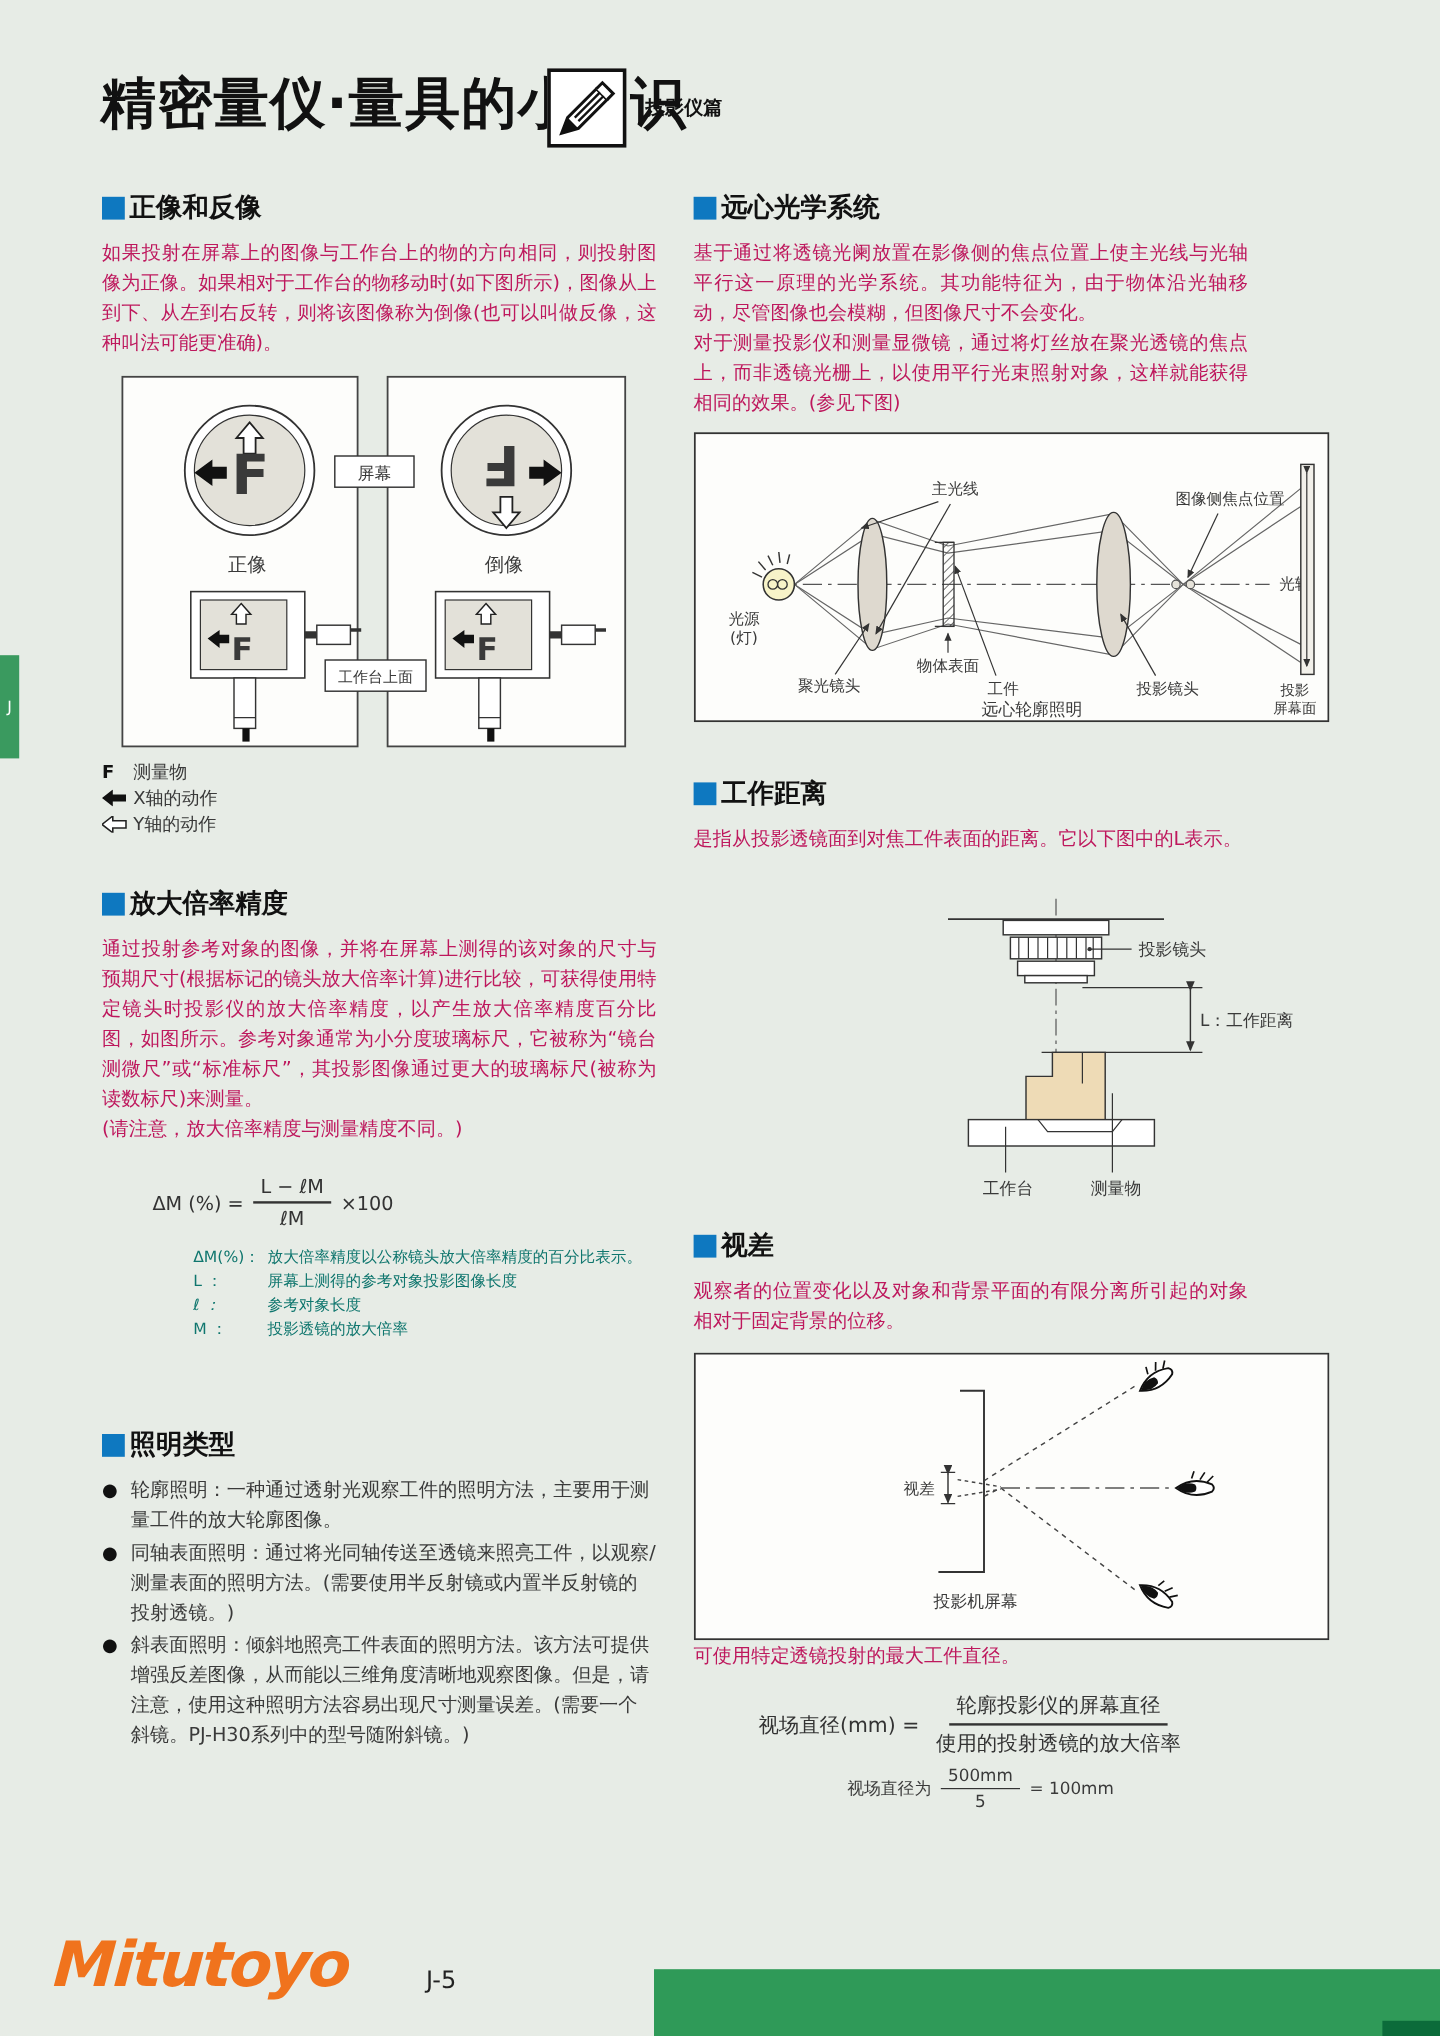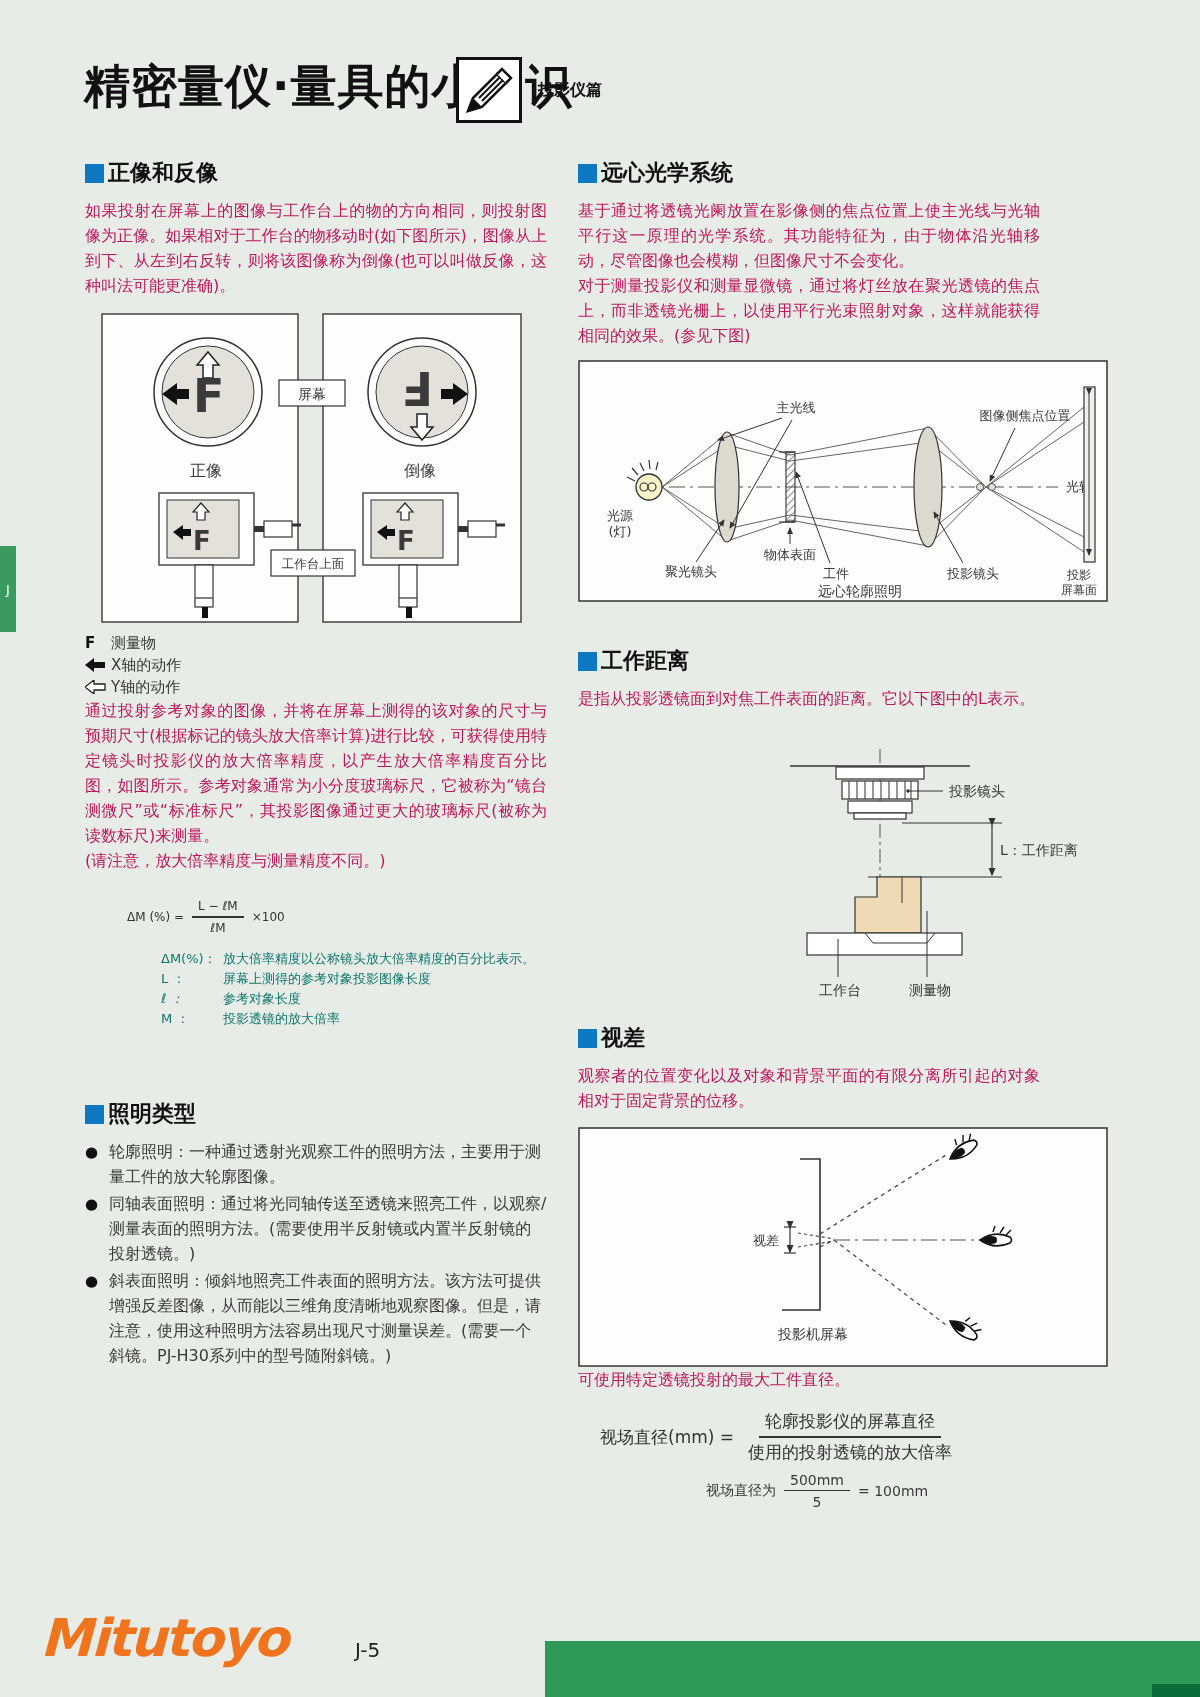--- a/index.html
+++ b/index.html
@@ -140,24 +140,28 @@
       <div class="row">
           <span class="ic">
             <svg width="22" height="14" viewBox="0 0 22 14">
               <polygon points="0,7 9,0 9,4 20,4 20,10 9,10 9,14" fill="#fff" stroke="#222" stroke-width="1.3"></polygon>
             </svg>
           </span>
           <span>Y轴的动作</span>
         </div>
     </div>
 
+    <h2 class="sec" style="margin-top:40px">
+        <span class="sq"></span>
+        <span>放大倍率精度</span>
+      </h2>
     <p class="body w462">通过投射参考对象的图像，并将在屏幕上测得的该对象的尺寸与预期尺寸(根据标记的镜头放大倍率计算)进行比较，可获得使用特定镜头时投影仪的放大倍率精度，以产生放大倍率精度百分比图，如图所示。参考对象通常为小分度玻璃标尺，它被称为“镜台测微尺”或“标准标尺”，其投影图像通过更大的玻璃标尺(被称为读数标尺)来测量。</p>
     <p class="body w462">(请注意，放大倍率精度与测量精度不同。)</p>
 
-    <div class="formula" style="margin:26px 0 0 42px;font-size:12px">
+    <div class="formula" style="margin:26px 0 0 42px;font-size:16px">
       <span>ΔM (%) =</span>
       <span class="frac">
         <span class="num">L − ℓM</span>
         <span class="den">ℓM</span>
       </span>
       <span>×100</span>
     </div>
 
     <div class="defs">
       <div class="drow">
@@ -362,21 +366,21 @@
       <line x1="256" y1="113" x2="398" y2="113" stroke="#555" stroke-width="1.2" stroke-dasharray="16 5 3 5"></line>
 
       <use href="#eye" transform="translate(372,32) rotate(-33)"></use>
       <use href="#eye" transform="translate(402,113)"></use>
       <use href="#eye" transform="translate(372,194) rotate(33)"></use>
       <text x="235" y="212" font-size="14" text-anchor="middle">投影机屏幕</text>
     </svg>
 
     <p class="body w462">可使用特定透镜投射的最大工件直径。</p>
 
-    <div class="formula" style="margin:18px 0 0 22px">
+    <div class="formula" style="margin:18px 0 0 54px">
       <span>视场直径(mm) =</span>
       <span class="frac">
         <span class="num">轮廓投影仪的屏幕直径</span>
         <span class="den">使用的投射透镜的放大倍率</span>
       </span>
     </div>
 
 
     <div class="res">
       <span>视场直径为</span>

